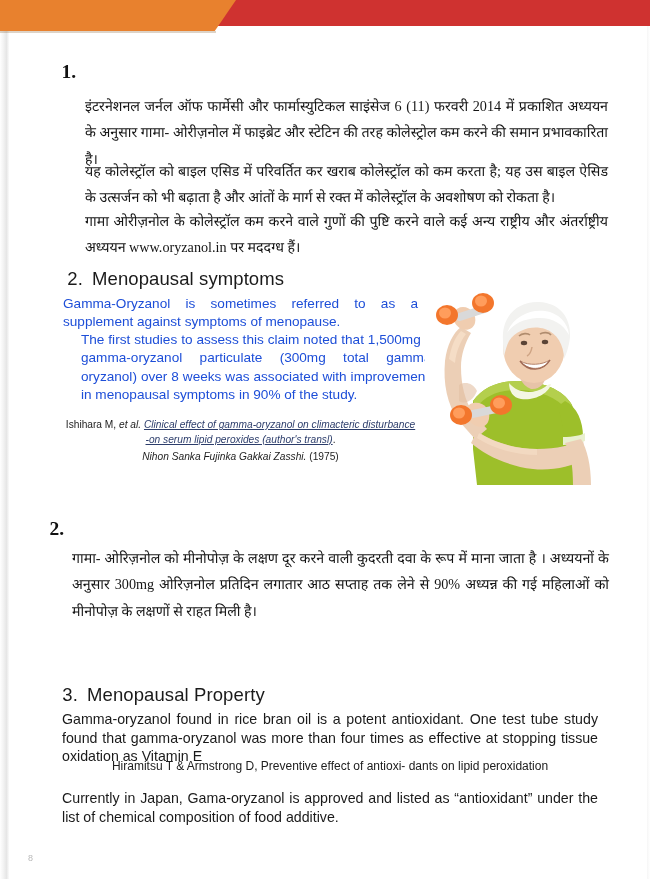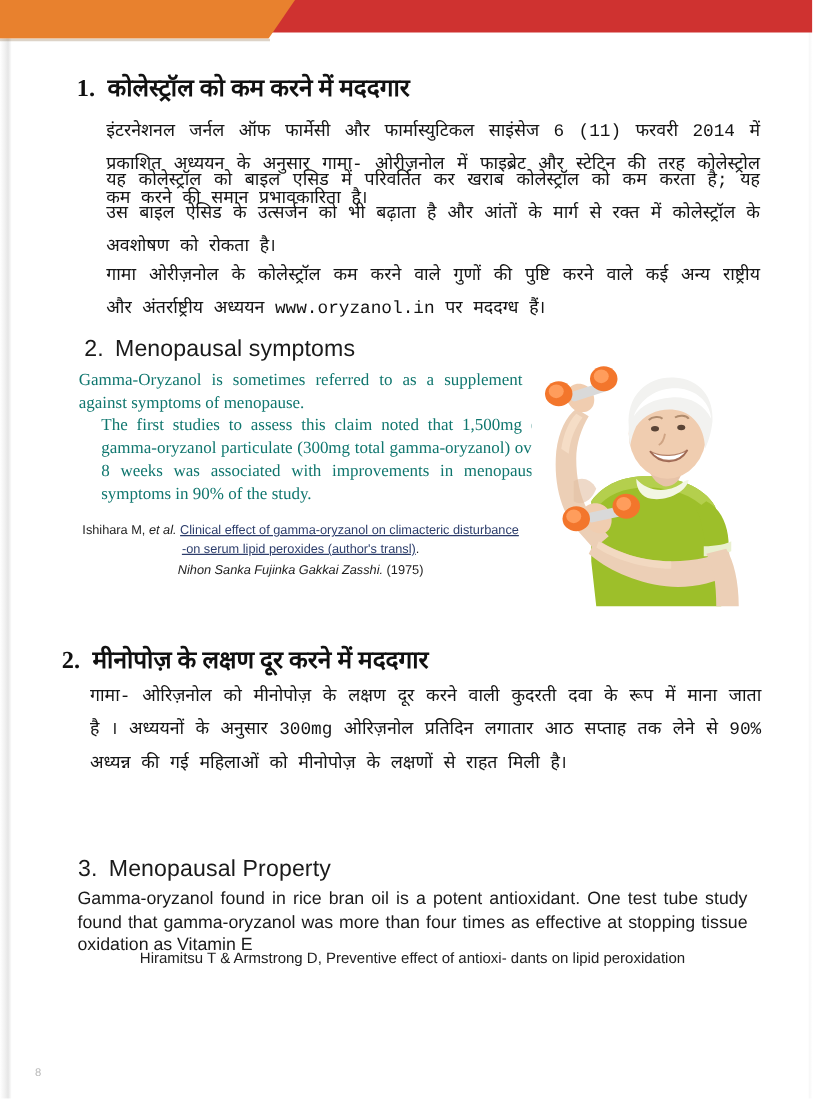--- a/index.html
+++ b/index.html
@@ -80,33 +80,33 @@
     font-family: "Liberation Sans", sans-serif;
     font-weight: normal;
     font-size: 18.5px;
     color: #1a1a1a;
     letter-spacing: 0.1px;
   }
   .sec-en-head .h-num { width: 38px; padding-right: 9px; }
 
   
   .hi-para {
-    font-family: Liberation Mono, monospace;
+    font-family: Liberation Serif, serif;
     font-size: 14.2px;
     color: #141414;
     line-height: 1.85;
     text-align: justify;
     text-justify: inter-word;
   }
 
   
   .en-para {
-    font-family: Liberation Serif, serif;
+    font-family: Liberation Sans, sans-serif;
     font-size: 13.6px;
-    color: #0f766e;
+    color: #1d4ed8;
     line-height: 1.35;
     text-align: justify;
     text-justify: inter-word;
   }
   .en-para-wide {
     font-family: "Liberation Sans", sans-serif;
     font-size: 14.2px;
     color: #1a1a1a;
     line-height: 1.32;
     text-align: justify;
@@ -116,20 +116,21 @@
   .cite {
     font-family: "Liberation Sans", sans-serif;
     font-size: 10.2px;
     color: #1d1d1d;
     text-align: center;
     line-height: 1.45;
   }
   .cite .link {
     color: #2c3d6b;
     text-decoration: underline;
+    font-style: italic;
   }
   .cite .ital { font-style: italic; }
 
   .cite-small {
     font-family: "Liberation Sans", sans-serif;
     font-size: 12px;
     color: #202020;
     text-align: center;
     line-height: 1.5;
   }
@@ -168,27 +169,26 @@
 
   <div class="banner">
     <div class="banner-red"></div>
     <div class="banner-orange"></div>
     <div class="banner-shadow"></div>
   </div>
 
   <div class="blk" style="left:42px; top:60px; width:580px;">
     <div class="sec-hi-head heading-row">
       <span class="h-num">1.</span>
-      <span class="h-text">कोलेस्ट्रॉल को कम करने में मददगार</span>
     </div>
   </div>
 
   <div class="blk hi-para" style="left:85px; top:93px; width:523px;">इंटरनेशनल जर्नल ऑफ फार्मेसी और फार्मास्युटिकल साइंसेज 6 (11) फरवरी 2014 में प्रकाशित अध्ययन के अनुसार गामा- ओरीज़नोल में फाइब्रेट और स्टेटिन की तरह कोलेस्ट्रोल कम करने की समान प्रभावकारिता है।</div>
 
-  <div class="blk hi-para" style="left:85px; top:132px; width:523px;">यह कोलेस्ट्रॉल को बाइल एसिड में परिवर्तित कर खराब कोलेस्ट्रॉल को कम करता है; यह उस बाइल ऐसिड के उत्सर्जन को भी बढ़ाता है और आंतों के मार्ग से रक्त में कोलेस्ट्रॉल के अवशोषण को रोकता है।</div>
+  <div class="blk hi-para" style="left:85px; top:158px; width:523px;">यह कोलेस्ट्रॉल को बाइल एसिड में परिवर्तित कर खराब कोलेस्ट्रॉल को कम करता है; यह उस बाइल ऐसिड के उत्सर्जन को भी बढ़ाता है और आंतों के मार्ग से रक्त में कोलेस्ट्रॉल के अवशोषण को रोकता है।</div>
 
   <div class="blk hi-para" style="left:85px; top:208px; width:523px;">गामा ओरीज़नोल के कोलेस्ट्रॉल कम करने वाले गुणों की पुष्टि करने वाले कई अन्य राष्ट्रीय और अंतर्राष्ट्रीय अध्ययन www.oryzanol.in पर मददग्ध हैं।</div>
 
   <div class="blk" style="left:45px; top:268px; width:400px;">
     <div class="sec-en-head heading-row">
       <span class="h-num">2.</span>
       <span class="h-text">Menopausal symptoms</span>
     </div>
   </div>
 
@@ -264,36 +264,36 @@
 
       <path d="M156 150 C162 160 166 176 166 196 L148 196 C148 178 146 164 140 154 Z" fill="#eccfb6"></path>
 
       <rect x="0" y="198" width="172" height="15" fill="#ffffff"></rect>
     </svg>
   </div>
 
   <div class="blk" style="left:30px; top:517px; width:590px;">
     <div class="sec-hi-head heading-row">
       <span class="h-num">2.</span>
-      <span class="h-text">मीनोपोज़ के लक्षण दूर करने में मददगार</span>
     </div>
   </div>
 
   <div class="blk hi-para" style="left:72px; top:545px; width:537px;">गामा- ओरिज़नोल को मीनोपोज़ के लक्षण दूर करने वाली कुदरती दवा के रूप में माना जाता है । अध्ययनों के अनुसार 300mg ओरिज़नोल प्रतिदिन लगातार आठ सप्ताह तक लेने से 90% अध्यन्न की गई महिलाओं को मीनोपोज़ के लक्षणों से राहत मिली है।</div>
 
 
   <div class="blk" style="left:40px; top:684px; width:580px;">
     <div class="sec-en-head heading-row">
       <span class="h-num">3.</span>
       <span class="h-text">Menopausal Property</span>
     </div>
   </div>
 
   <div class="blk en-para-wide" style="left:62px; top:710px; width:536px;">Gamma-oryzanol found in rice bran oil is a potent antioxidant. One test tube study found that gamma-oryzanol was more than four times as effective at stopping tissue oxidation as Vitamin E</div>
 
   <div class="blk cite-small" style="left:62px; top:757px; width:536px;">
     <div>Hiramitsu T &amp; Armstrong D, Preventive effect of antioxi- dants on lipid peroxidation</div>
   </div>
 
+  <div class="blk en-para-wide" style="left:62px; top:789px; width:536px;">Currently in Japan, Gama-oryzanol is approved and listed as “antioxidant” under the list of chemical composition of food additive.</div>
 
   <div class="page-number">8</div>
 
 </div>
 
 </body></html>

